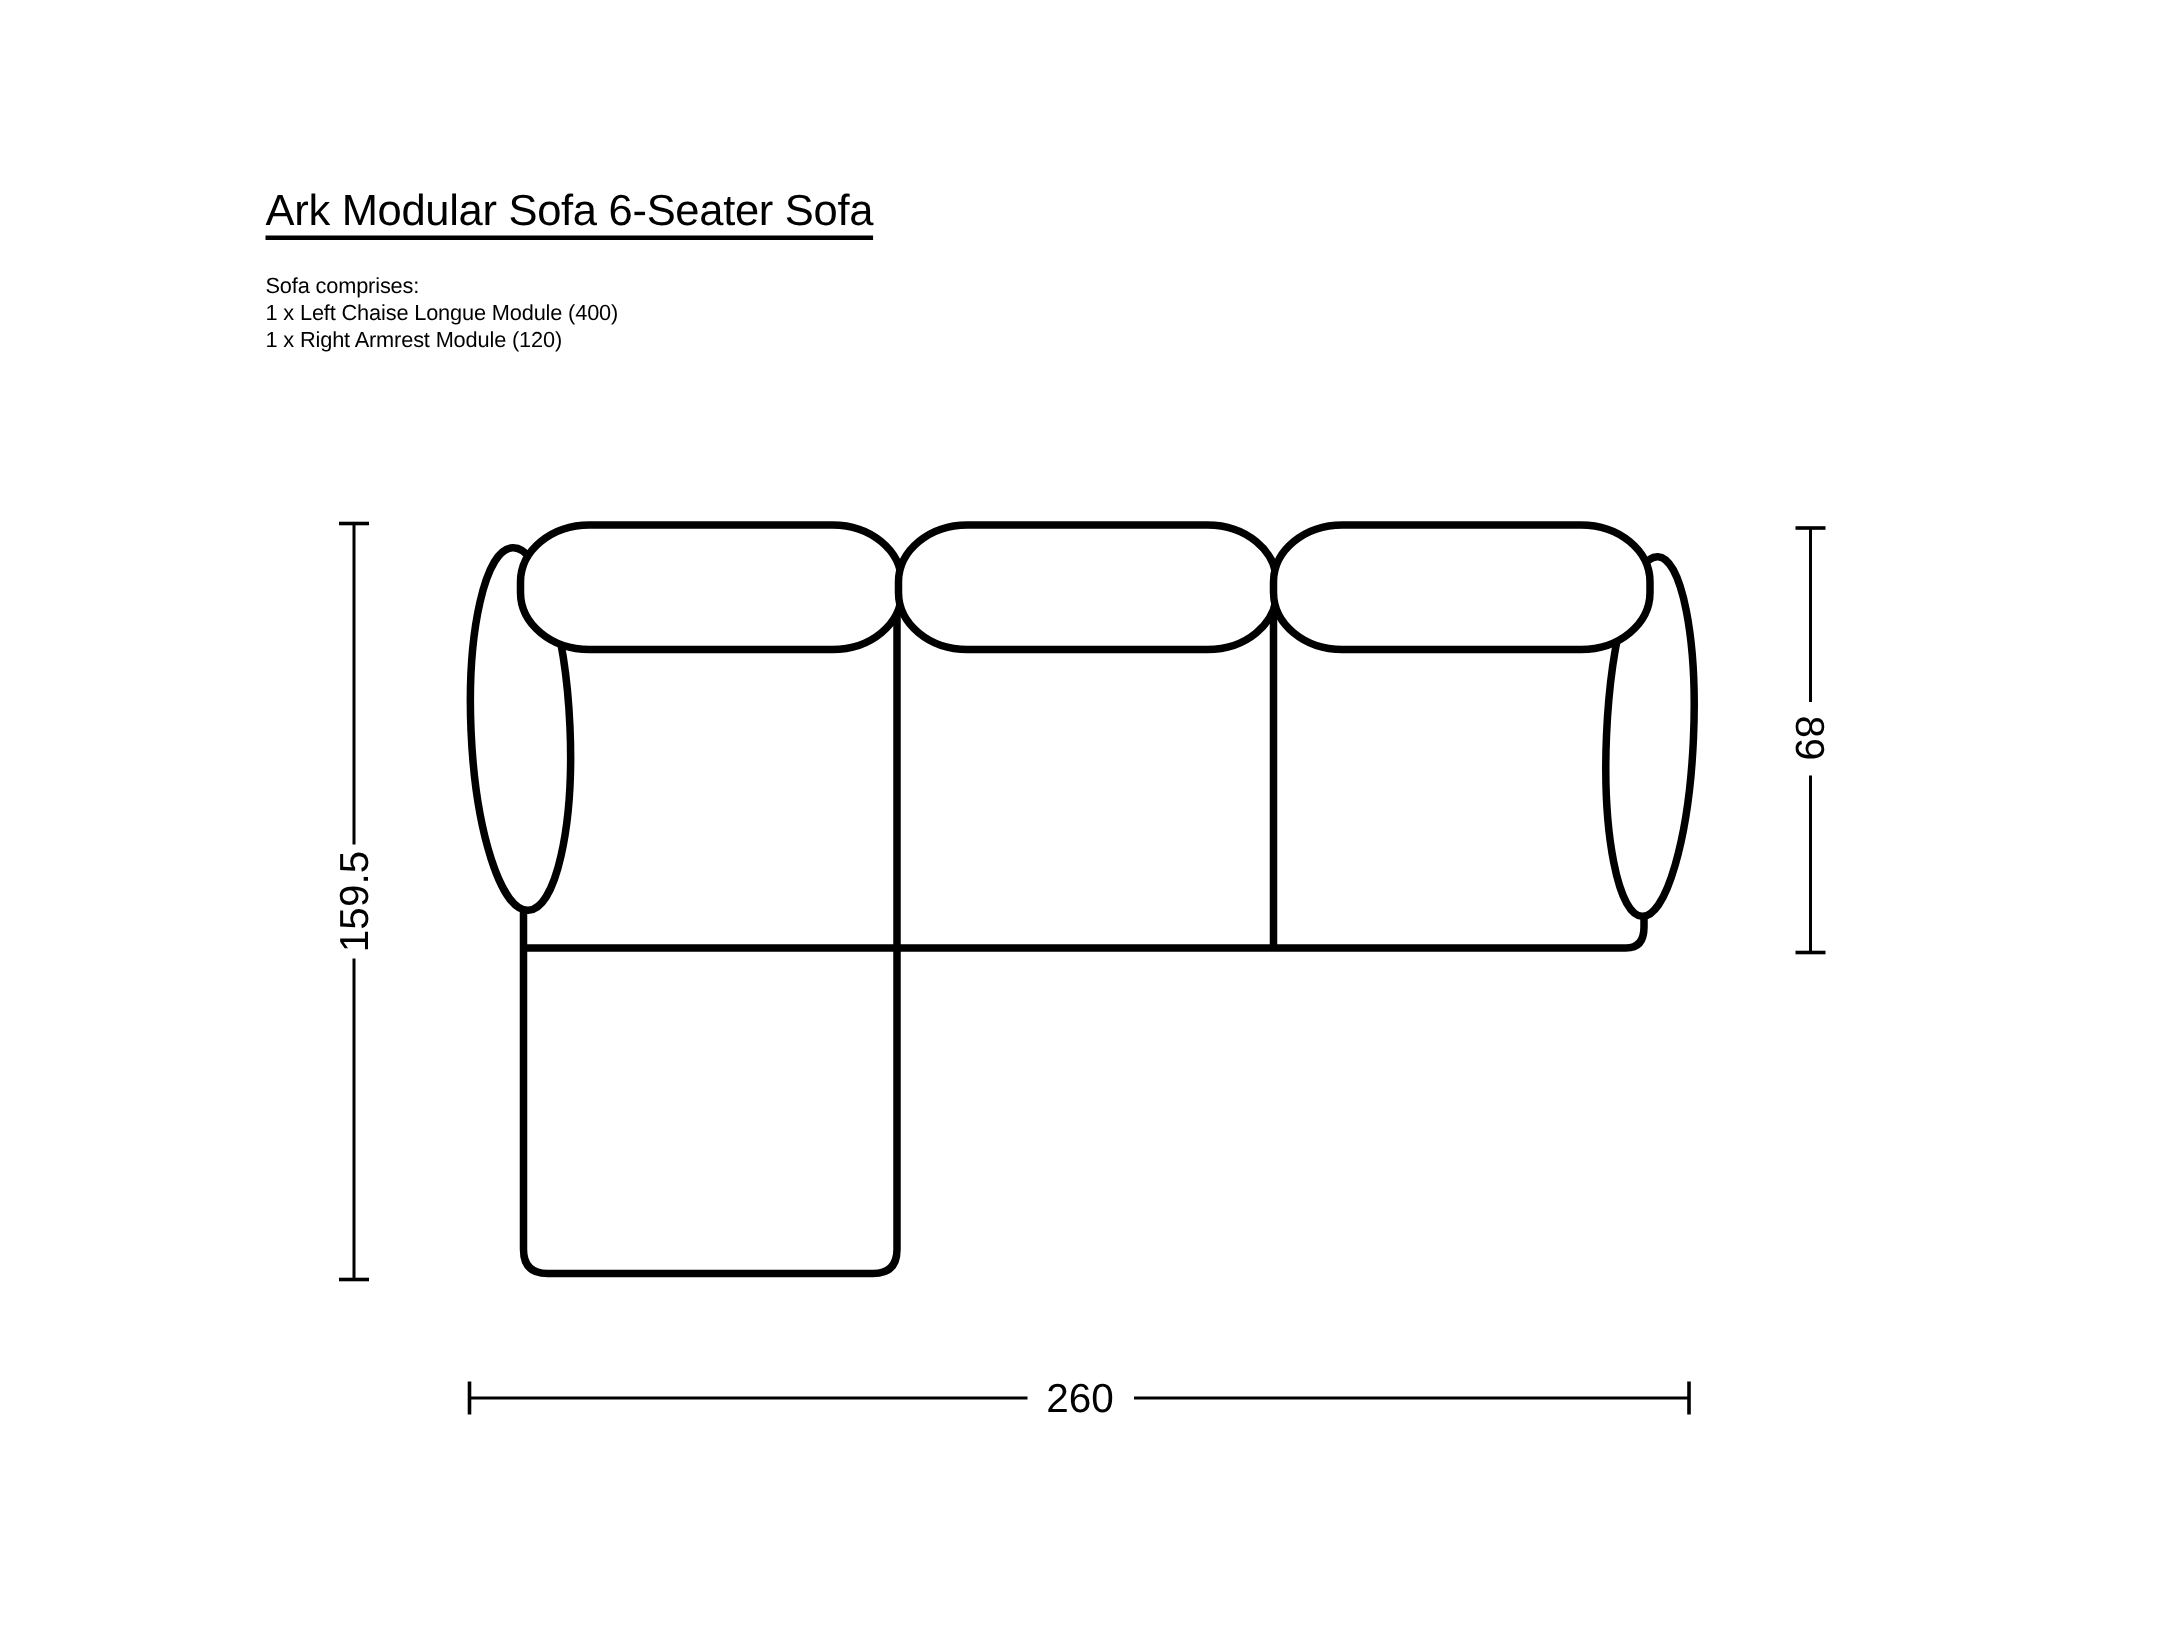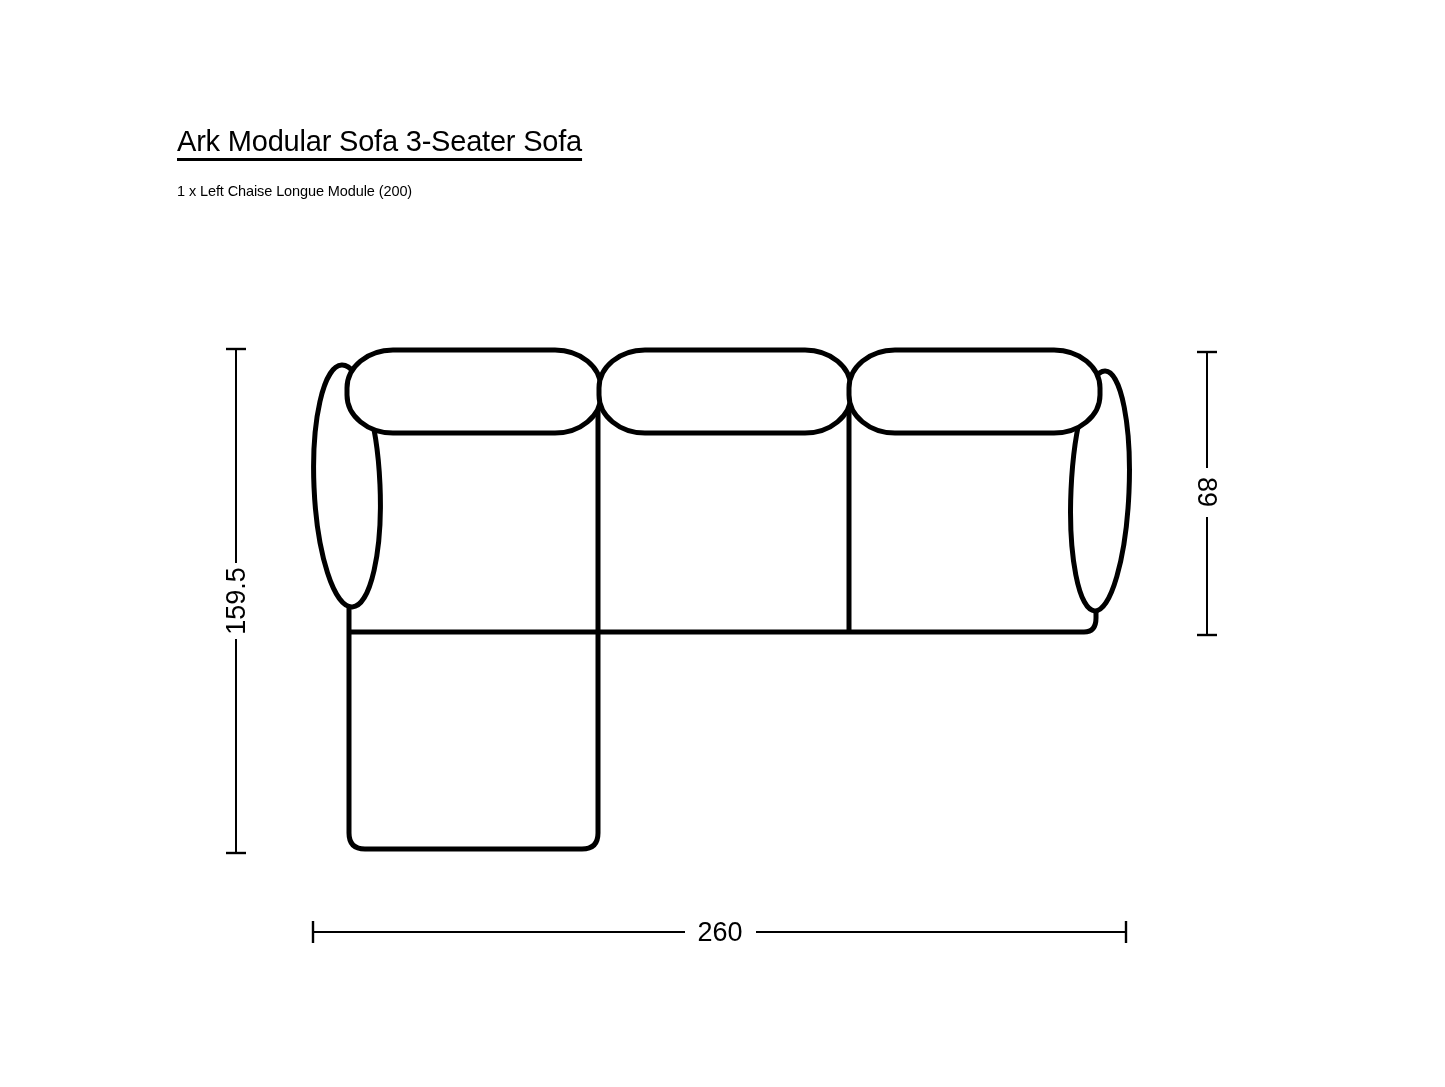--- a/index.html
+++ b/index.html
@@ -72,24 +72,26 @@
     font-family: "Liberation Sans", sans-serif;
     font-size: 27px;
     fill: #000000;
   }
 </style>
 </head>
 <body>
 
 <div class="header">
   <h1 class="title">
-    <span class="title-line">Ark Modular Sofa 3-Seater Sofa</span>
+    <span class="title-line">Ark Modular Sofa 6-Seater Sofa</span>
   </h1>
   <div class="composition">
-    <div>1 x Left Chaise Longue Module (200)</div>
+    <div>Sofa comprises:</div>
+    <div>1 x Left Chaise Longue Module (400)</div>
+    <div>1 x Right Armrest Module (120)</div>
   </div>
 </div>
 
 <svg class="drawing-layer" viewBox="0 0 1445 1087" xmlns="http://www.w3.org/2000/svg">
 
   <ellipse class="sofa-stroke" cx="347" cy="486" rx="33" ry="121" transform="rotate(-2.5 347 486)"></ellipse>
   <ellipse class="sofa-stroke" cx="1100" cy="491" rx="29" ry="120" transform="rotate(2.5 1100 491)"></ellipse>
 
   <path class="sofa-line" d="M 349 606 L 349 833 Q 349 849 365 849 L 582 849 Q 598 849 598 833 L 598 378"></path>
 

